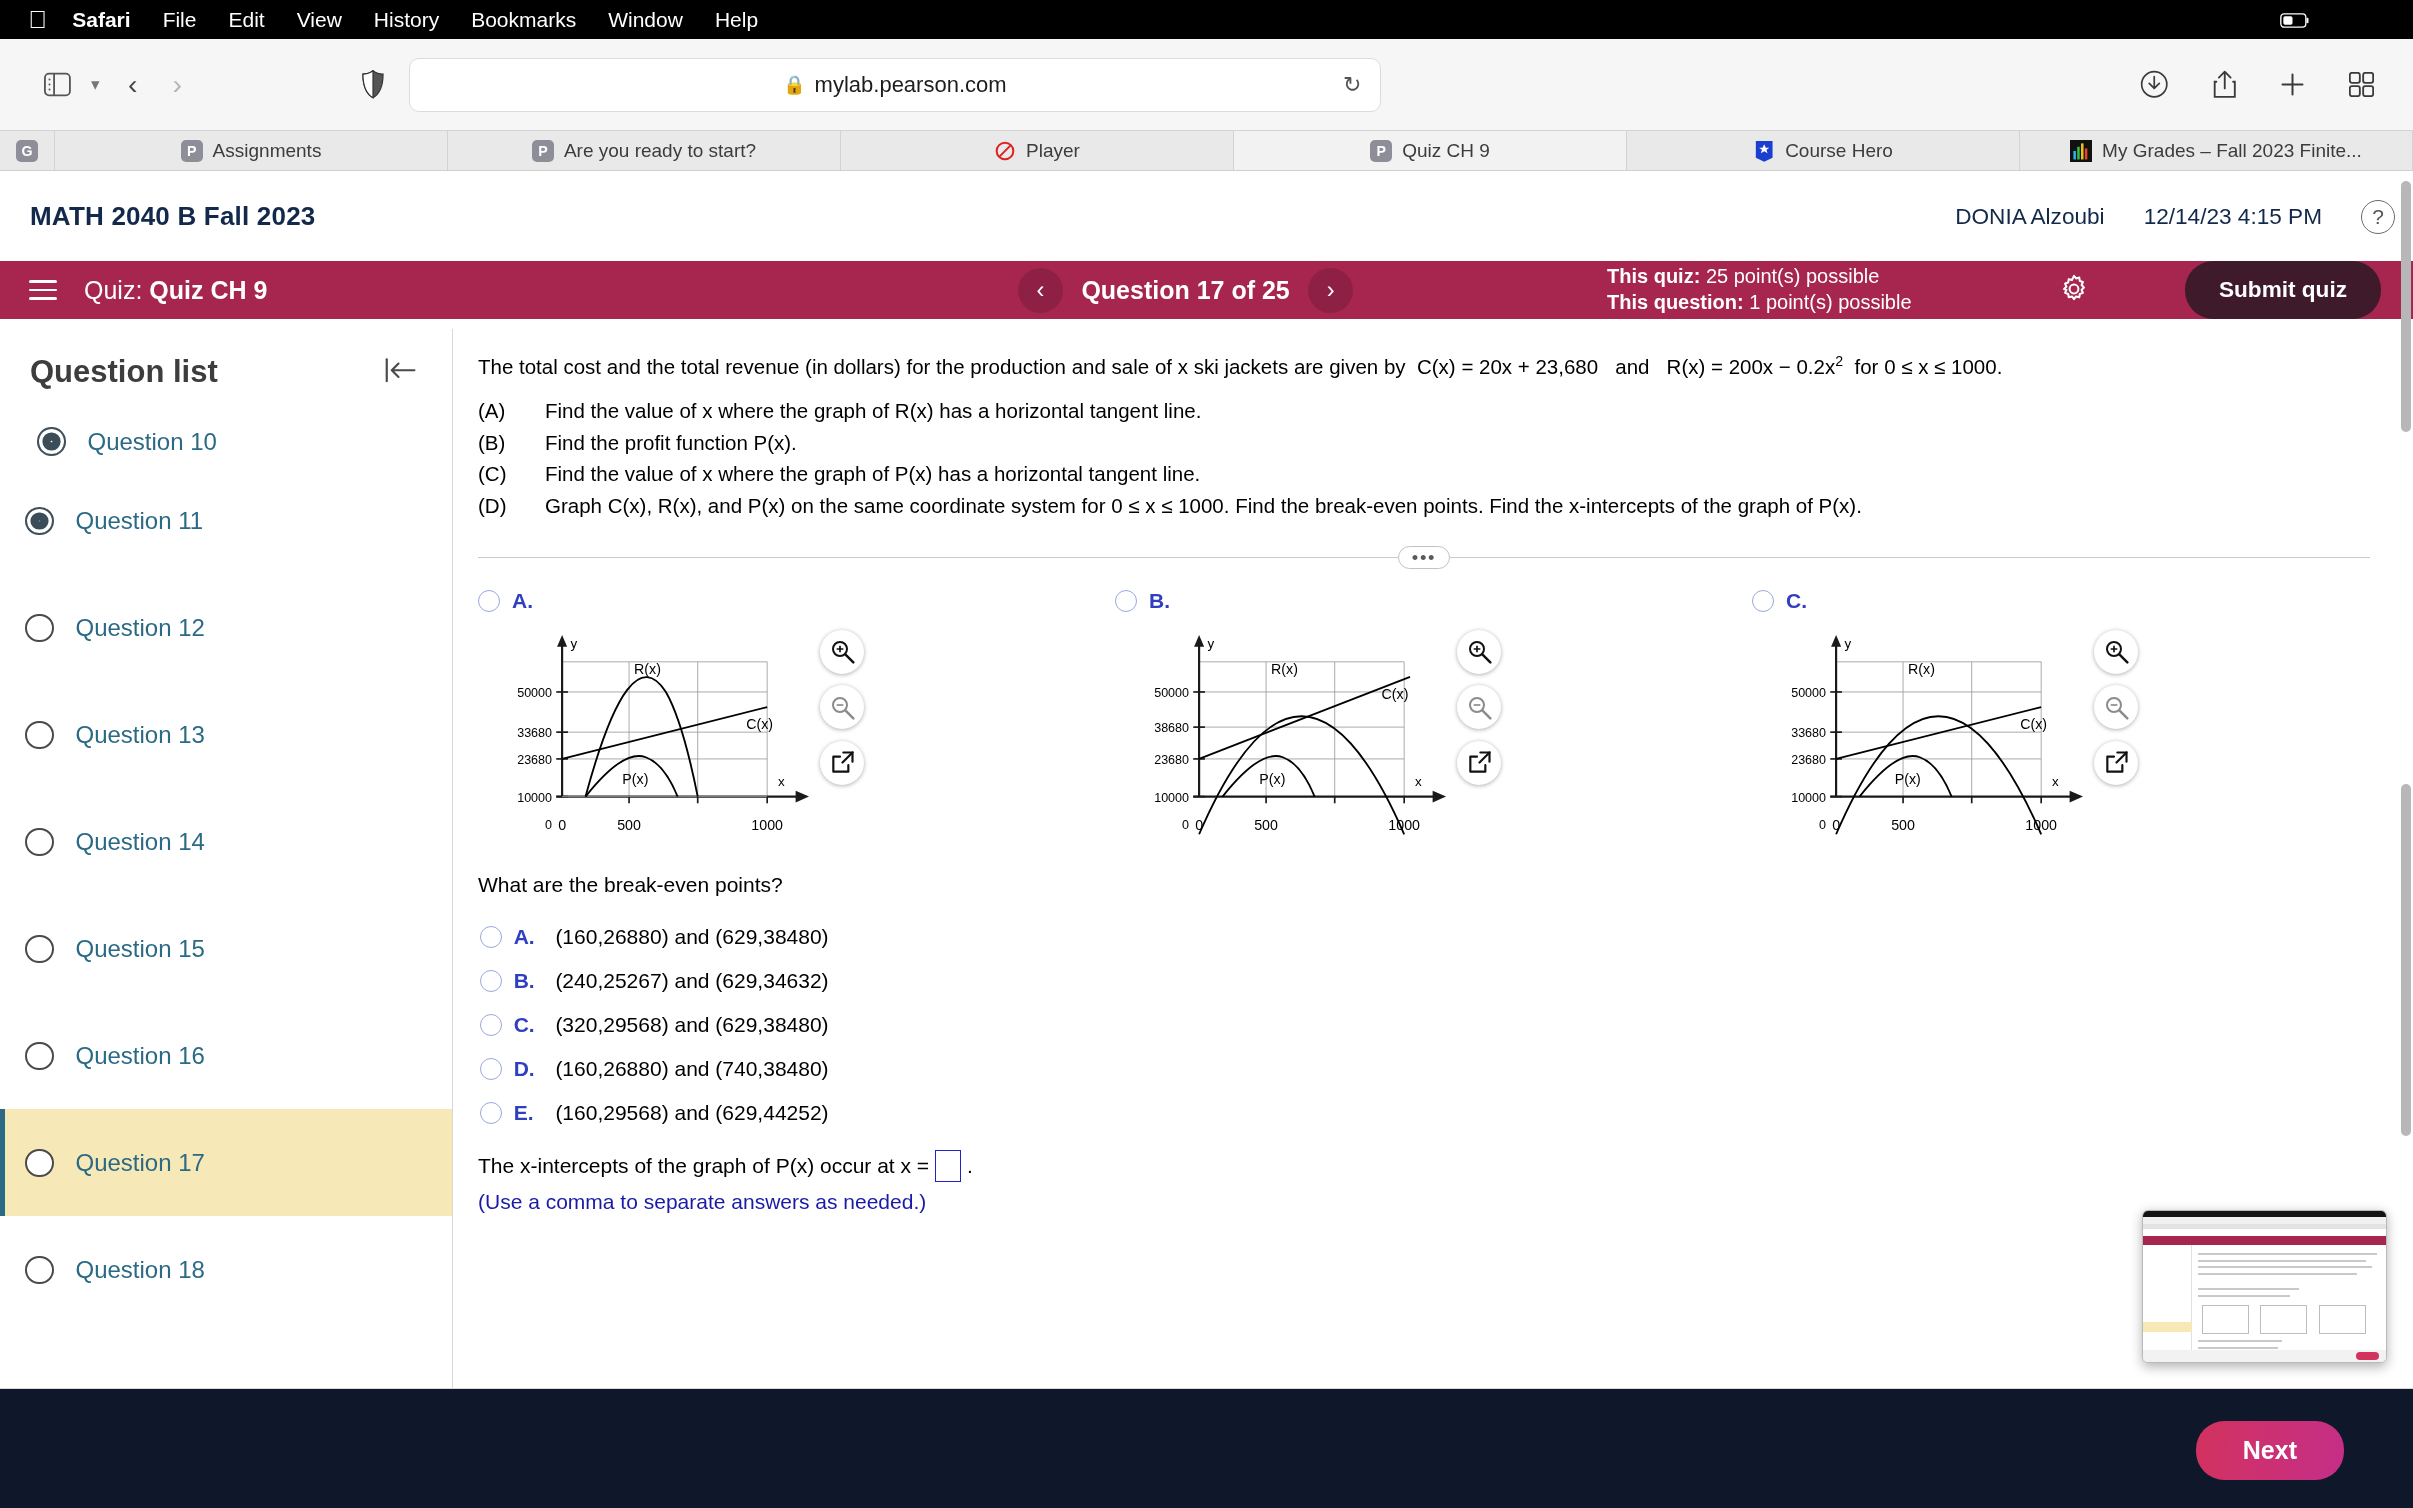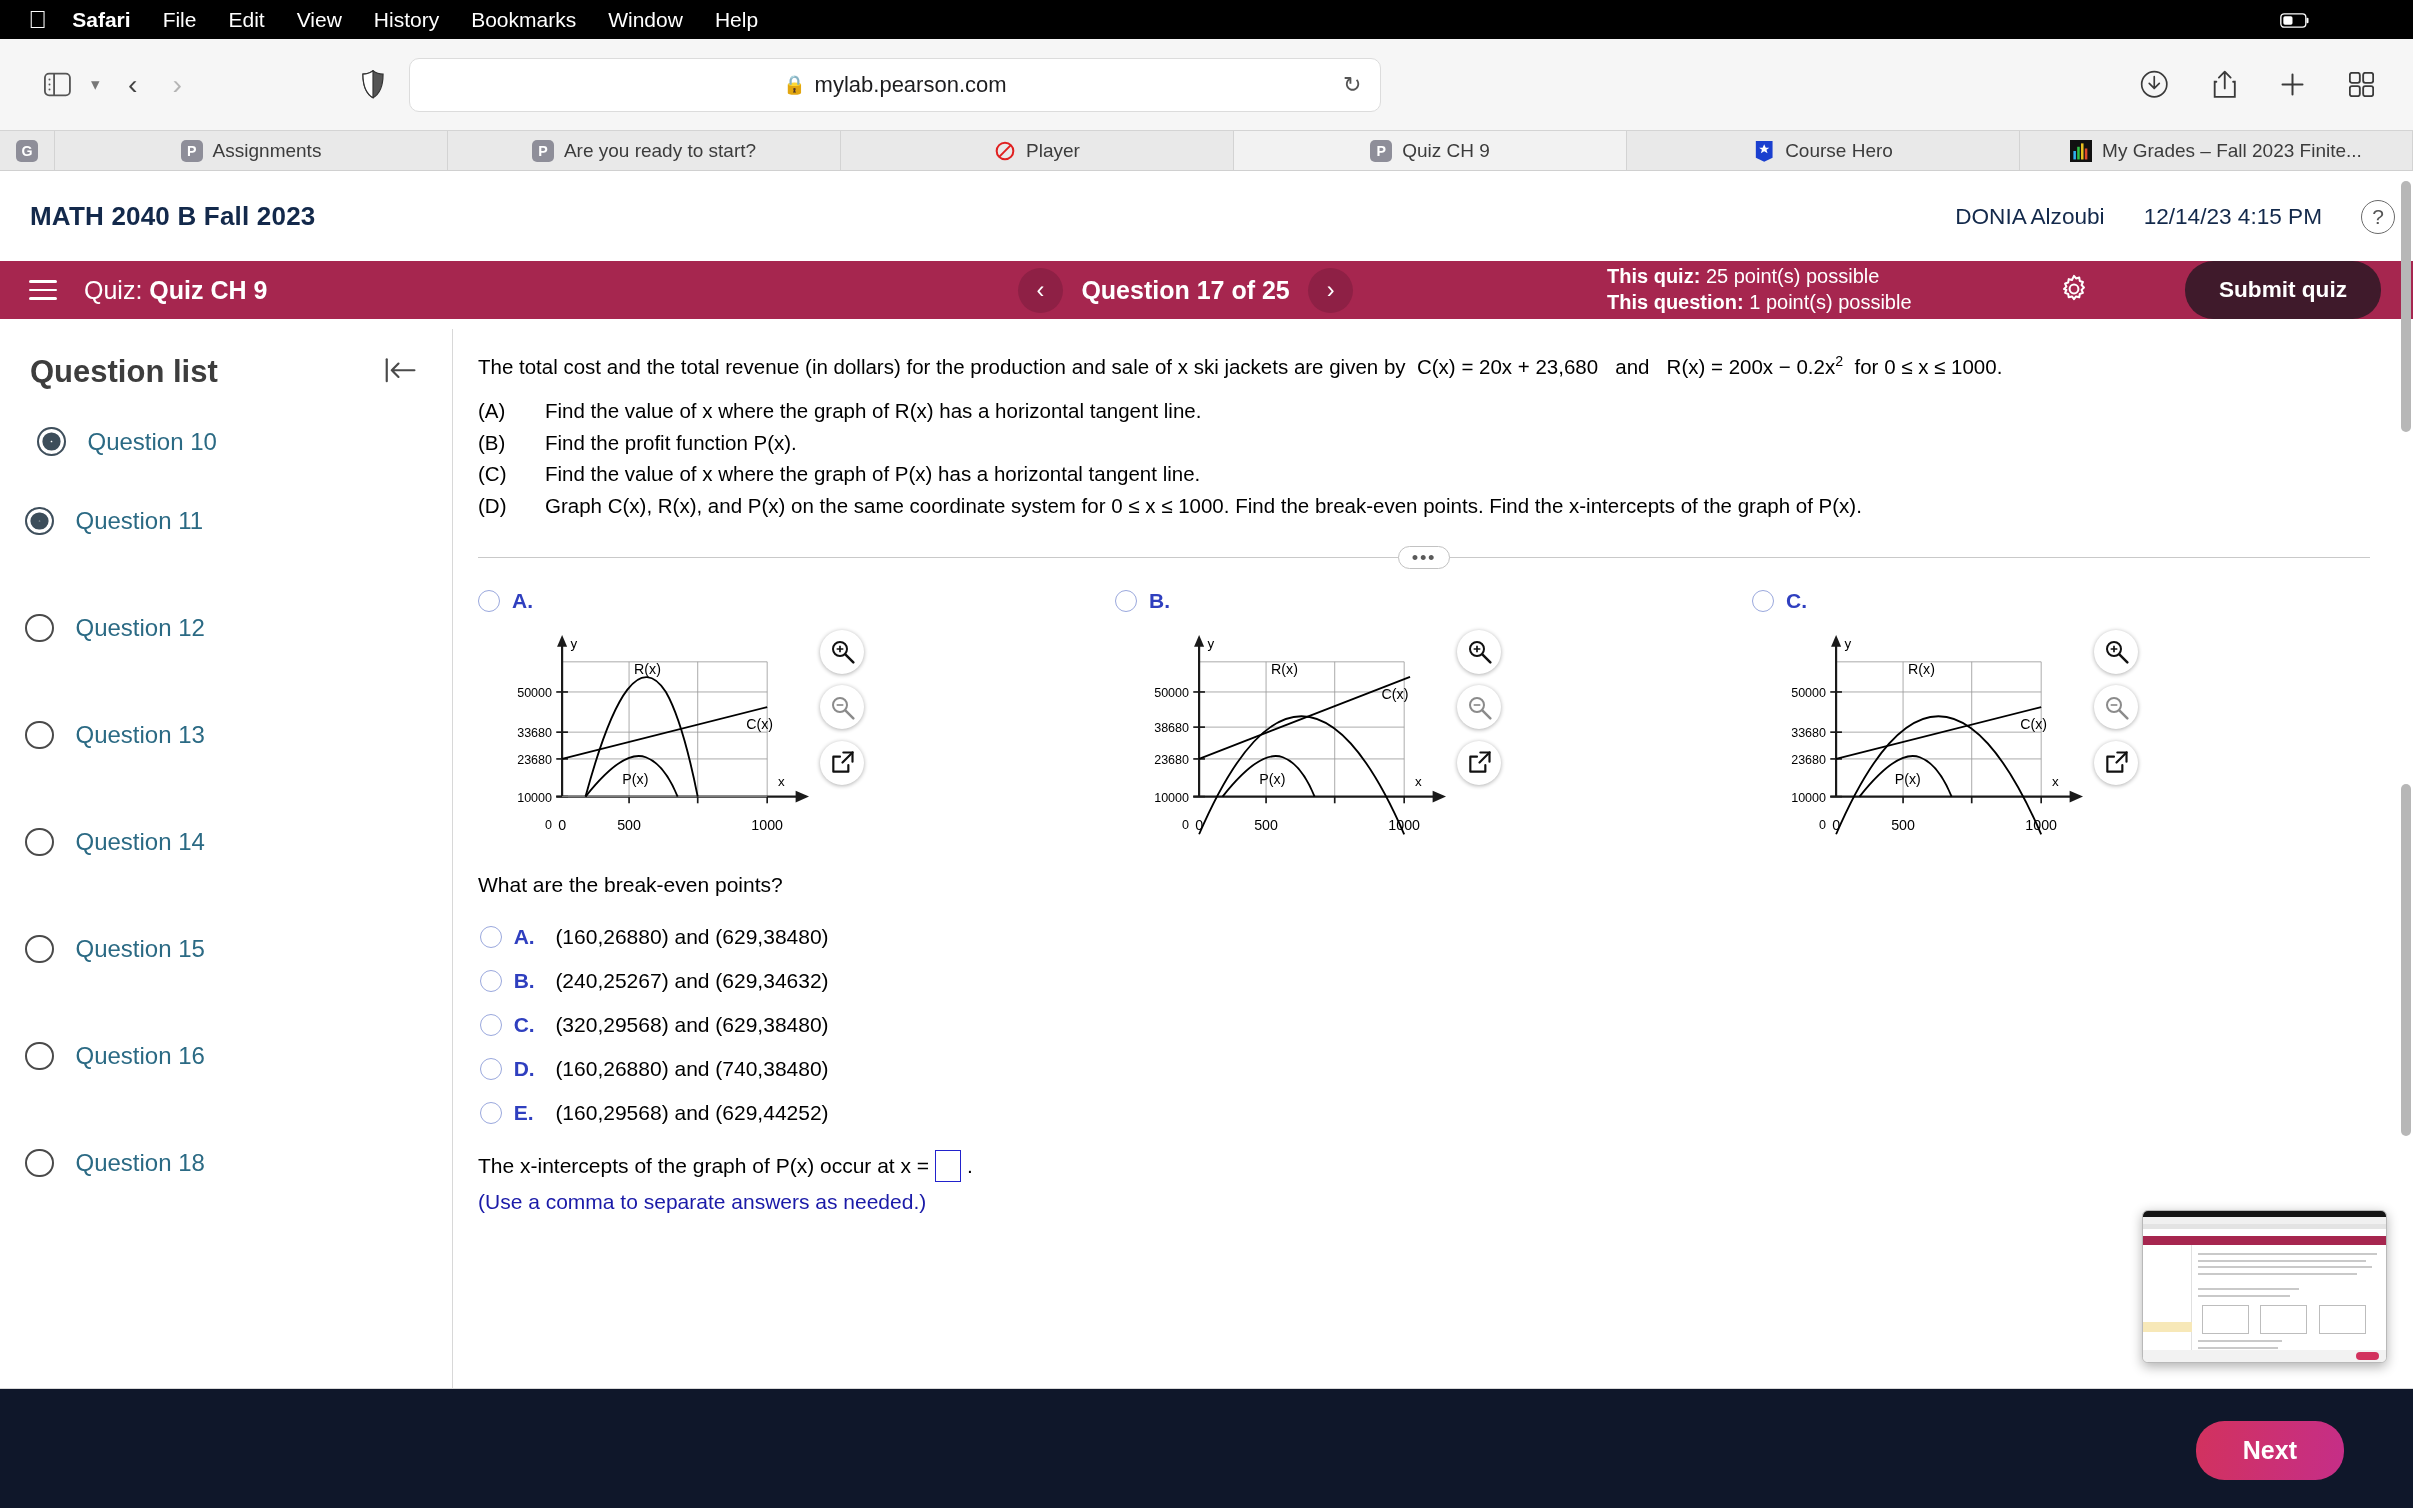--- a/index.html
+++ b/index.html
@@ -490,20 +490,24 @@
     <span class="radio"></span>
     <span class="lbl">Question 14</span>
   </div>
   <div class="qitem">
     <span class="radio"></span>
     <span class="lbl">Question 15</span>
   </div>
   <div class="qitem">
     <span class="radio"></span>
     <span class="lbl">Question 16</span>
+  </div>
+  <div class="qitem current">
+    <span class="radio"></span>
+    <span class="lbl">Question 17</span>
   </div>
   <div class="qitem">
     <span class="radio"></span>
     <span class="lbl">Question 18</span>
   </div>
 </div>
 
 <div class="main">
 
   <div class="qtext">

